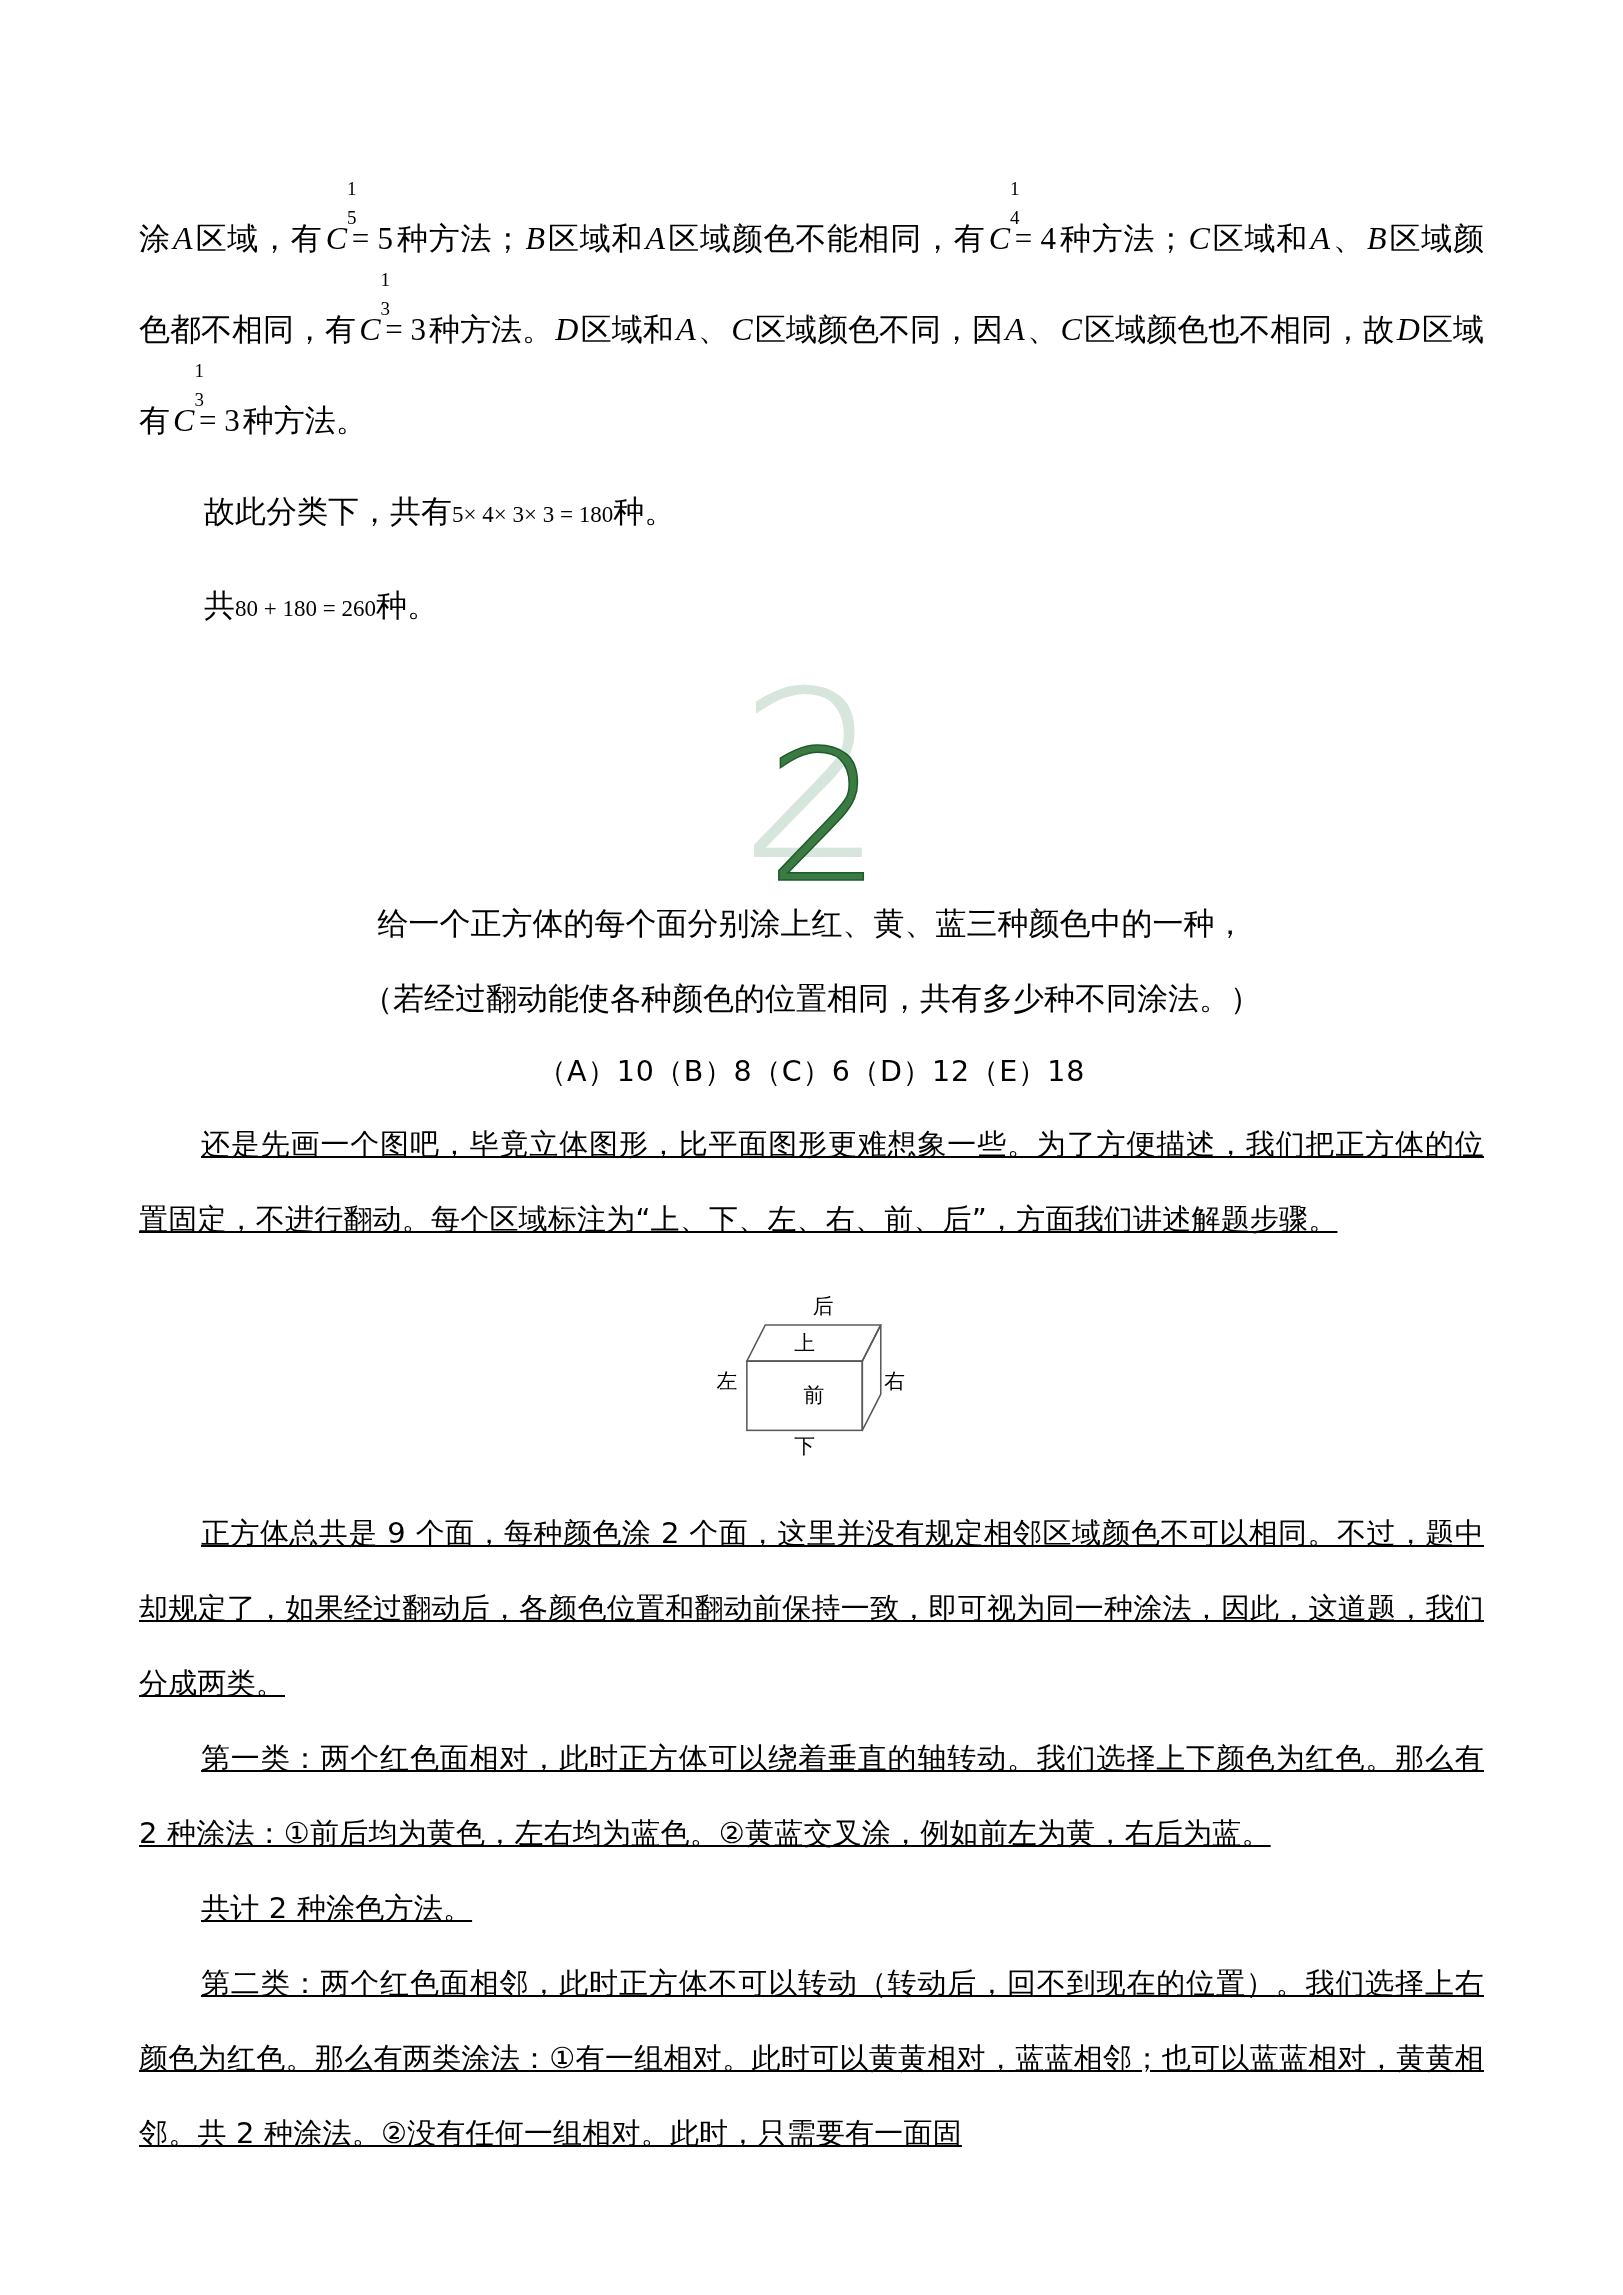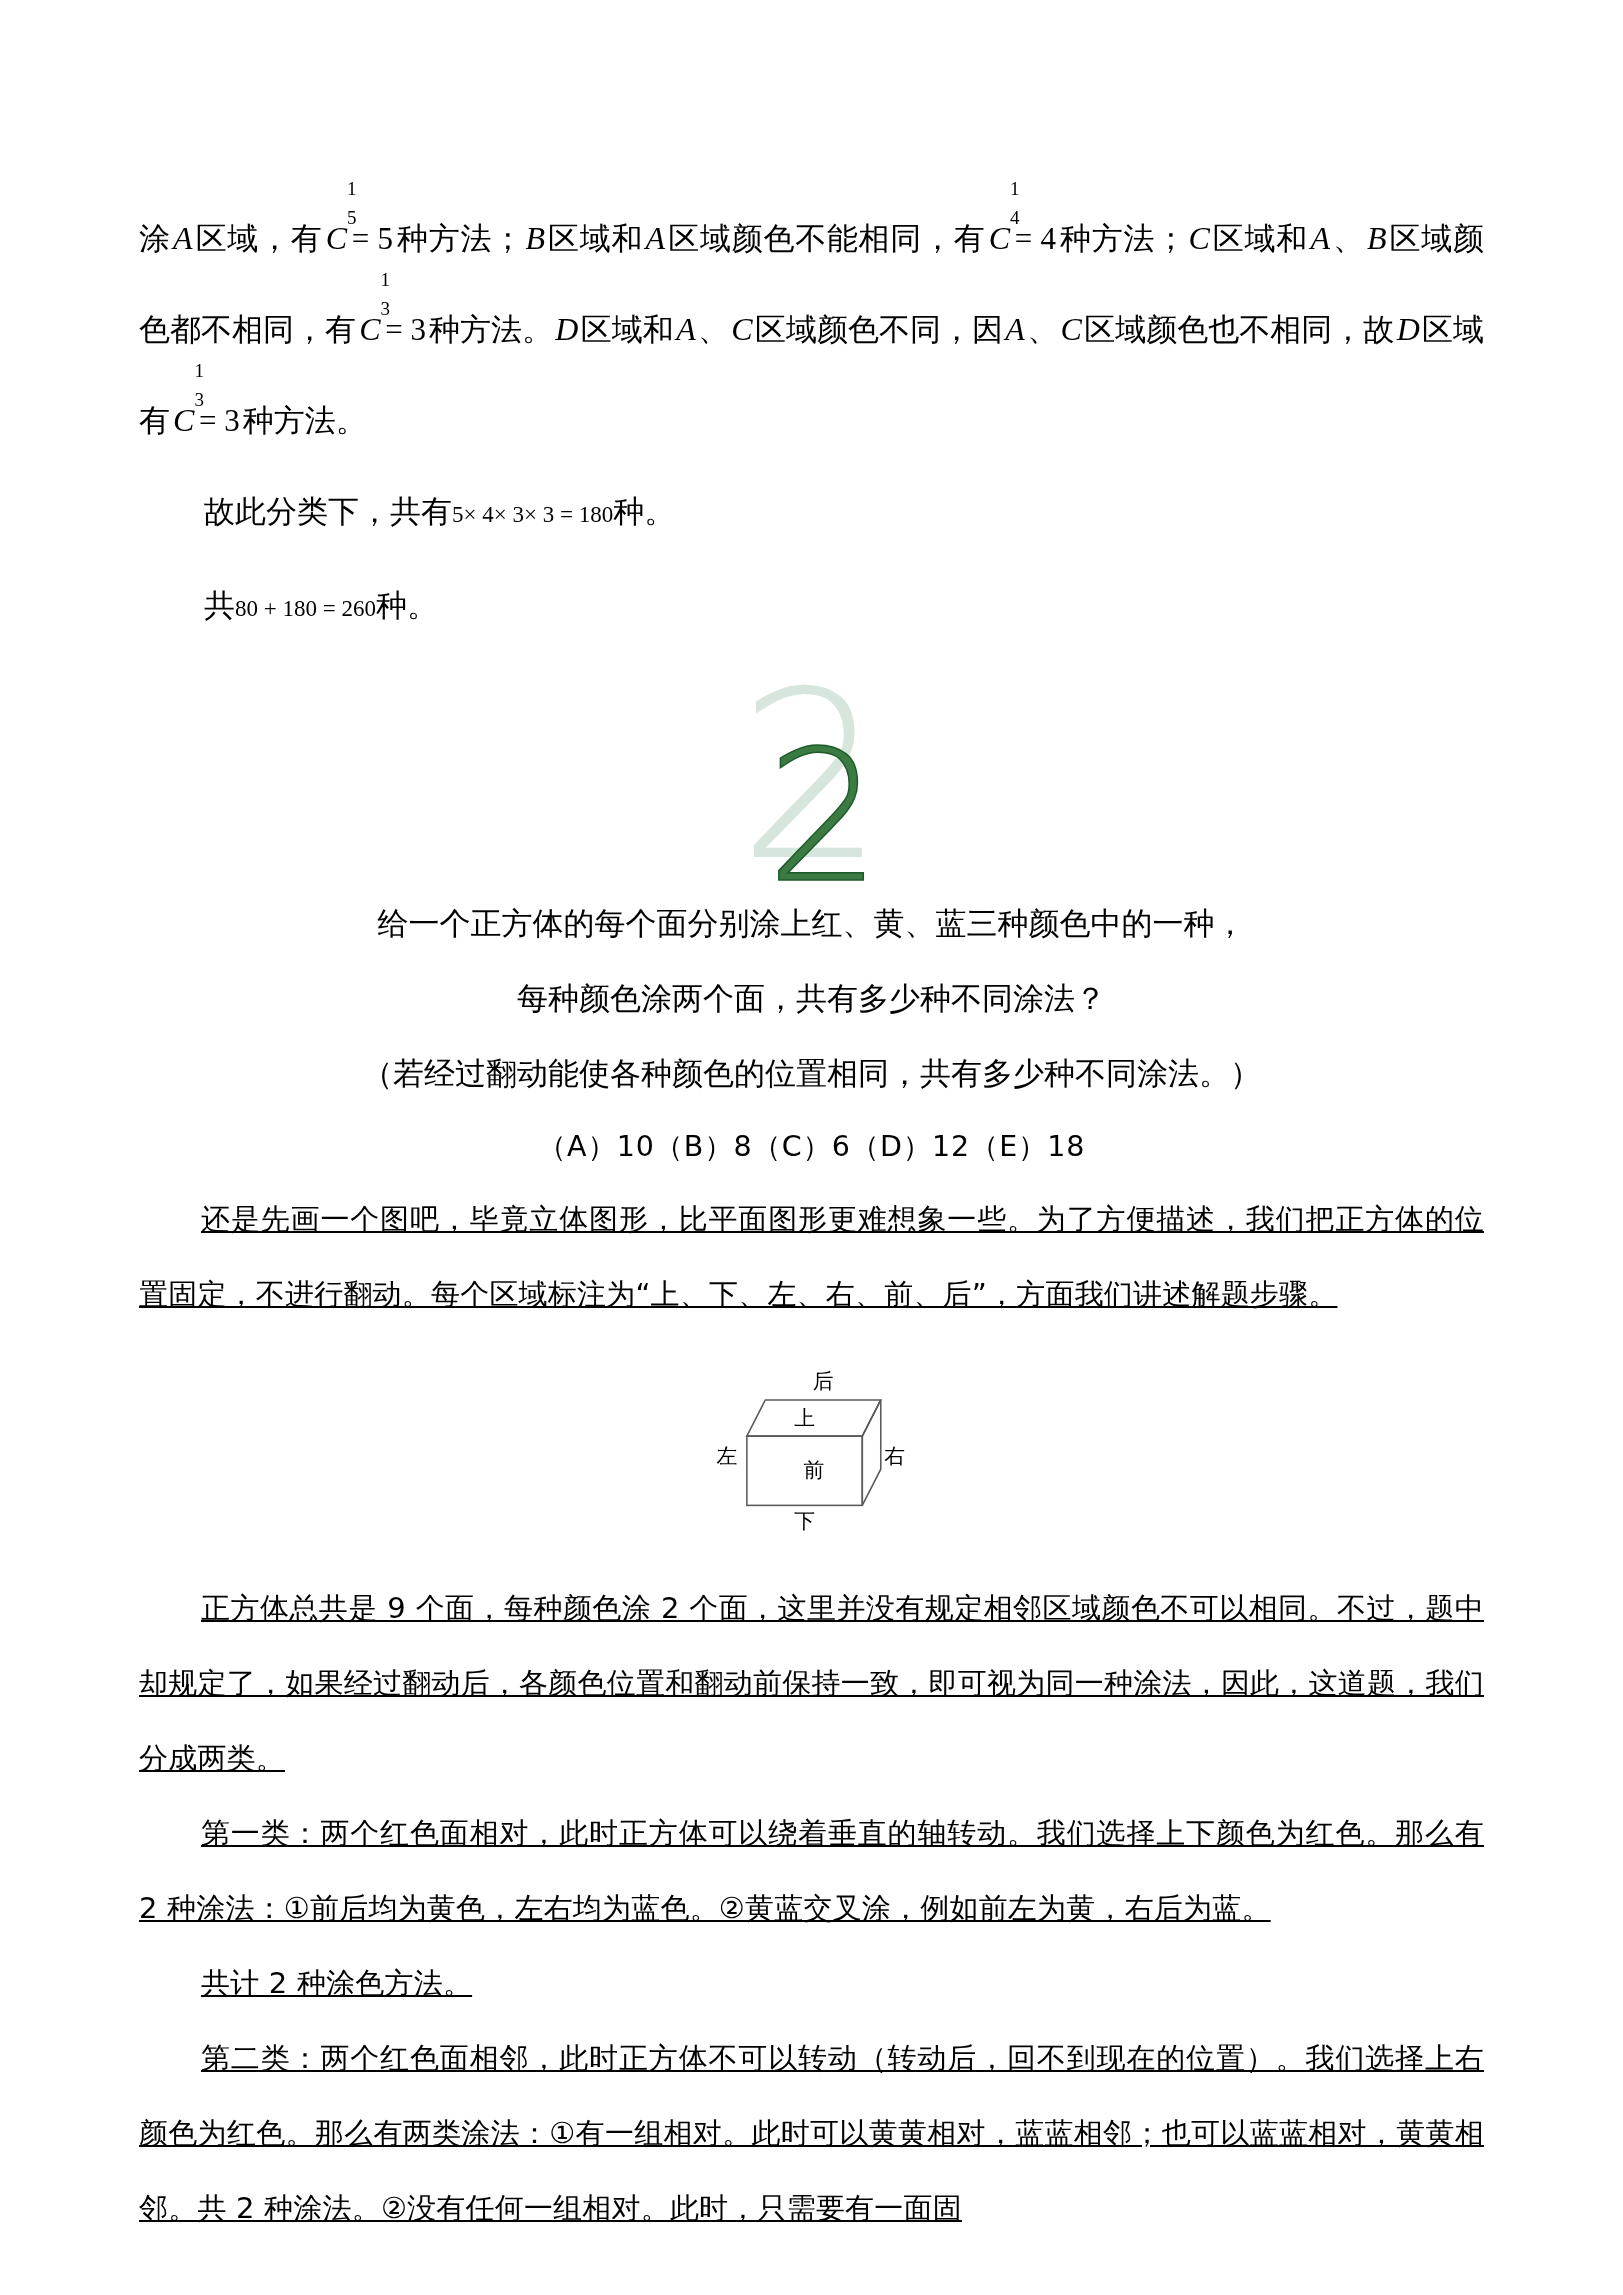--- a/index.html
+++ b/index.html
@@ -177,21 +177,20 @@
     <p class="indent2"><span>共</span><span class="num">80 + 180 = 260</span><span>种。</span></p>
   </div>
 
   <div class="big-number-wrap">
     <div class="big-number-ghost">2</div>
     <div class="big-number-front">2</div>
   </div>
 
   <div class="question-block">
     <p>给一个正方体的每个面分别涂上红、黄、蓝三种颜色中的一种，</p>
-    <p>每种颜色涂两个面，共有多少种不同涂法？</p>
     <p>（若经过翻动能使各种颜色的位置相同，共有多少种不同涂法。）</p>
   </div>
 
   <div class="choices">（A）10（B）8（C）6（D）12（E）18</div>
 
   <div class="sans-block">
     <p class="indent2">还是先画一个图吧，毕竟立体图形，比平面图形更难想象一些。为了方便描述，我们把正方体的位置固定，不进行翻动。每个区域标注为“上、下、左、右、前、后”，方面我们讲述解题步骤。</p>
   </div>
 
   <div class="figure-wrap">

